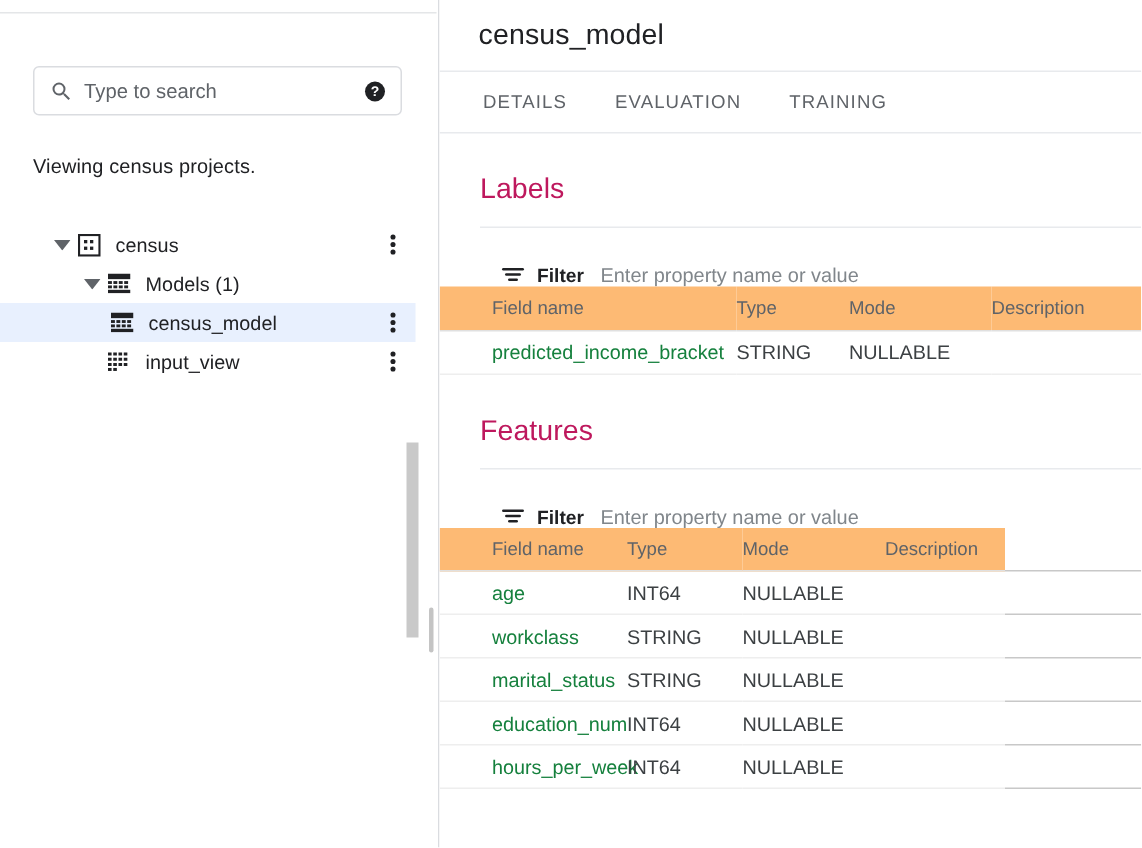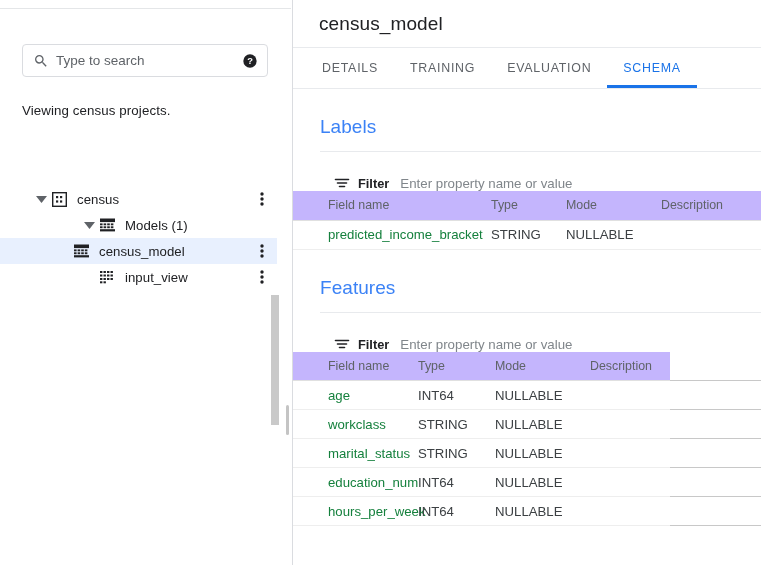--- a/index.html
+++ b/index.html
@@ -54,22 +54,22 @@
   .tree-row.selected { background: #e8f0fe; }
   .tw-caret { width: 18px; height: 18px; flex: 0 0 18px; display: flex; align-items: center; justify-content: center; }
   .tw-caret svg { display: block; }
   .tw-spacer { flex: 0 0 18px; }
   .tw-icon { width: 18px; height: 18px; flex: 0 0 18px; margin-right: 9px; display: flex; align-items: center; justify-content: center; }
   .tw-icon svg { display: block; }
   .tw-label { font-size: 13.2px; color: #202124; white-space: nowrap; letter-spacing: 0.05px; }
   .tw-more { position: absolute; right: 8px; top: 50%; transform: translateY(-50%); width: 14px; height: 16px; cursor: pointer; }
   .tw-more svg { display: block; }
 
-  .indent-0 { padding-left: 32px; margin-top: 36px; }
-  .indent-1 { padding-left: 80px; }
+  .indent-0 { padding-left: 32px; }
+  .indent-1 { padding-left: 52px; }
   .indent-2 { padding-left: 72px; }
 
   
   .sb-track {
     position: absolute; right: 13px; top: 0; width: 8px; height: 565px; background: transparent;
   }
   .sb-thumb {
     position: absolute; right: 13px; top: 295px; width: 8px; height: 130px;
     background: #c9c9c9; border-radius: 0;
   }
@@ -98,41 +98,41 @@
   .tab:first-child { margin-left: 13px; text-align: center; }
   .tab.active { color: #1a73e8; font-weight: 500; }
   .tab .underline {
     position: absolute; left: 0; right: 0; bottom: 0; height: 3px; background: #1a73e8;
   }
   .tabs-rule { position: absolute; top: 88px; left: 0; right: 0; height: 1px; background: #e8eaed; }
 
   .content { position: absolute; top: 89px; left: 0; right: 0; bottom: 0; overflow: hidden; }
 
   .section-title {
-    font-size: 19px; color: #3b82f6; font-weight: 500;
+    font-size: 19px; color: #be185d; font-weight: 500;
     margin: 27px 0 0 27px; letter-spacing: 0.05px;
   }
 
   .filter-bar {
     margin: 13px 0 0 27px; height: 40px;
     border-top: 1px solid #e8eaed;
     display: flex; align-items: flex-end; padding-left: 14px;
   }
   .filter-icon { width: 16px; height: 16px; flex: 0 0 16px; margin-right: 8px; }
   .filter-icon svg { display: block; }
   .filter-label { font-size: 12.8px; color: #202124; font-weight: 700; margin-right: 11px; }
   .filter-input {
     border: none; outline: none; background: transparent; flex: 1 1 auto;
     font-family: "Liberation Sans", sans-serif; font-size: 13.3px; color: #202124; padding: 0;
   }
   .filter-input::placeholder { color: #80868b; }
 
   table.schema { width: 100%; border-collapse: collapse; table-layout: fixed; }
   table.schema th {
-    background: #c4b5fd; text-align: left; font-weight: 400;
+    background: #fdba74; text-align: left; font-weight: 400;
     font-size: 12.4px; color: #5f6368; height: 29px; padding: 0 0 0 0;
     border-bottom: 1px solid #e0e0e0; vertical-align: middle;
   }
   table.schema td {
     font-size: 13.2px; color: #3c4043; height: 29px;
     border-bottom: 1px solid #eeeeee; vertical-align: middle;
   }
   table.schema td.fname { color: #15803d; }
   table.schema tr th:first-child, table.schema tr td:first-child { padding-left: 35px; }
 
@@ -292,28 +292,24 @@
   <div class="right-panel">
 
     <div class="page-title">census_model</div>
     <div class="title-rule"></div>
 
     <div class="tabs">
       <div class="tab">
         <span>DETAILS</span>
       </div>
       <div class="tab">
+        <span>EVALUATION</span>
+      </div>
+      <div class="tab">
         <span>TRAINING</span>
-      </div>
-      <div class="tab">
-        <span>EVALUATION</span>
-      </div>
-      <div class="tab active">
-        <span>SCHEMA</span>
-        <span class="underline"></span>
       </div>
     </div>
     <div class="tabs-rule"></div>
 
     <div class="content">
 
       <div class="section-title">Labels</div>
 
       <div class="filter-bar">
         <span class="filter-icon">

